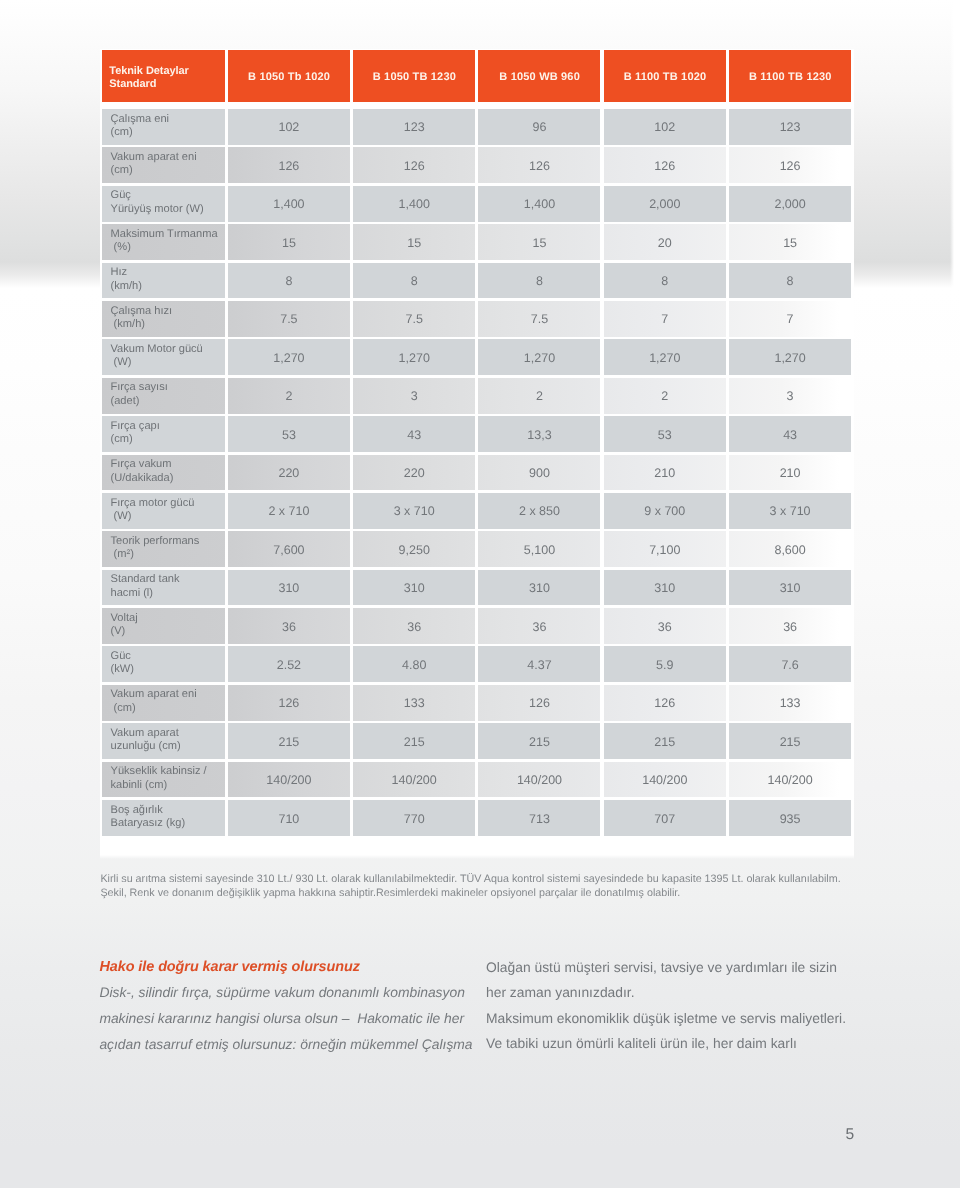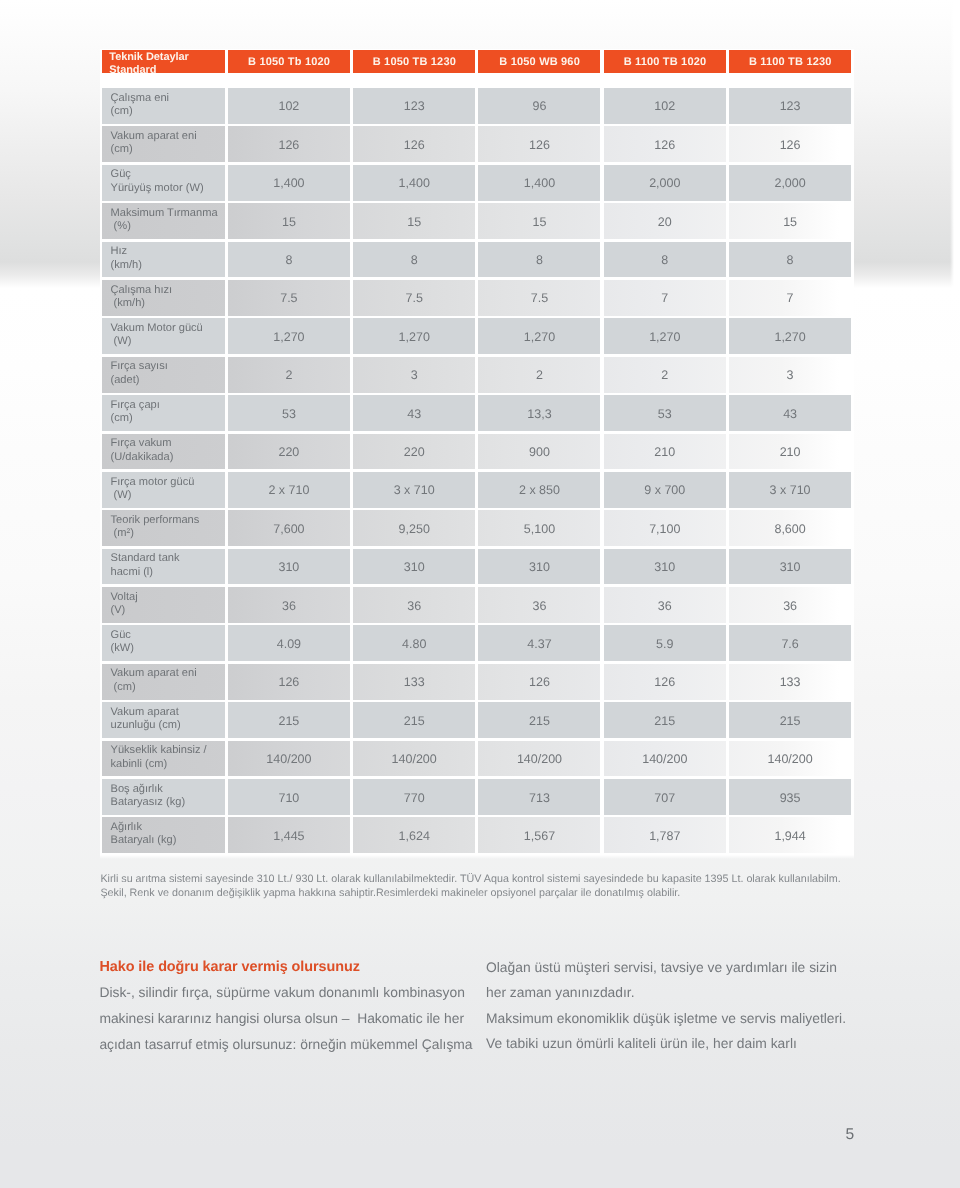--- a/index.html
+++ b/index.html
@@ -18,21 +18,21 @@
   
   .table-backing{position:absolute;left:100px;top:49px;width:753.5px;height:810px;
      background:linear-gradient(to bottom,#ffffff 0px,#ffffff 806px,rgba(255,255,255,0) 810px);}
   .spec-table{position:absolute;left:101.5px;top:50px;width:750.4px;}
   .trow{display:flex;width:750.4px;}
   .cell{box-sizing:border-box;}
   .cell-label{width:123.1px;margin-right:3.3px;}
   .cell-val{width:122.0px;margin-right:3.3px;}
   .trow .cell-val:last-child{margin-right:0;}
 
-  .thead{height:23px;margin-bottom:15px;}
+  .thead{height:52px;margin-bottom:7px;}
   .thead .cell{background:#ee4f22;color:#fdf3ea;font-weight:bold;font-size:11px;
       display:flex;align-items:center;}
   .thead .cell-label{padding-left:7.8px;line-height:13.1px;letter-spacing:-0.07px;padding-top:4.4px;
       flex-direction:column;align-items:flex-start;justify-content:center;}
   .thead .cell-val{justify-content:center;letter-spacing:0.18px;text-indent:0.36px;padding-top:1.2px;}
 
   .tbody .trow{height:38.4px;}
   .tbody .cell{height:35.8px;background:#d1d5d8;}
   
   .tbody .trow.even .cell{
@@ -43,21 +43,21 @@
   .tbody .cell-label{display:flex;flex-direction:column;justify-content:center;
       padding-left:9px;color:#6e7276;font-size:11.1px;line-height:13.4px;padding-bottom:1.8px;white-space:pre;}
   .tbody .cell-val{display:flex;align-items:center;justify-content:center;
       color:#72767a;font-size:12.5px;padding-top:1.2px;}
   
   .footnote{position:absolute;left:100.4px;top:872.9px;width:780px;
      font-size:10.74px;line-height:13.7px;color:#85898d;white-space:nowrap;}
 
   
   .col{position:absolute;font-size:13.85px;line-height:25.7px;color:#75797d;white-space:nowrap;}
-  .colL{left:99.4px;top:954.6px;}
+  .colL{left:99.4px;top:954.6px;font-style:italic;}
   .colR{left:486px;top:955.2px;line-height:25.3px;}
   .headline{color:#dd4f27;font-weight:bold;font-size:14.4px;letter-spacing:-0.05px;}
   .pagenum{position:absolute;left:845.4px;top:1125.5px;font-size:15.6px;color:#6c7074;}
 </style>
 </head>
 <body>
 
 <div class="page">
   <div class="bg-top">
       <div class="bg-top-fade"></div>
@@ -184,21 +184,21 @@
         <div class="trow even">
           <div class="cell cell-label" style="background-position:0px 0"><span>Voltaj</span><span>(V)</span></div>
           <div class="cell cell-val" style="background-position:-126.4px 0">36</div>
           <div class="cell cell-val" style="background-position:-251.7px 0">36</div>
           <div class="cell cell-val" style="background-position:-377px 0">36</div>
           <div class="cell cell-val" style="background-position:-502.29999999999995px 0">36</div>
           <div class="cell cell-val" style="background-position:-627.6px 0">36</div>
         </div>
         <div class="trow">
           <div class="cell cell-label" style="background-position:0px 0"><span>Güc</span><span>(kW)</span></div>
-          <div class="cell cell-val" style="background-position:-126.4px 0">4.09</div>
+          <div class="cell cell-val" style="background-position:-126.4px 0">2.52</div>
           <div class="cell cell-val" style="background-position:-251.7px 0">4.80</div>
           <div class="cell cell-val" style="background-position:-377px 0">4.37</div>
           <div class="cell cell-val" style="background-position:-502.29999999999995px 0">5.9</div>
           <div class="cell cell-val" style="background-position:-627.6px 0">7.6</div>
         </div>
         <div class="trow even">
           <div class="cell cell-label" style="background-position:0px 0"><span>Vakum aparat eni</span><span> (cm)</span></div>
           <div class="cell cell-val" style="background-position:-126.4px 0">126</div>
           <div class="cell cell-val" style="background-position:-251.7px 0">133</div>
           <div class="cell cell-val" style="background-position:-377px 0">126</div>
@@ -221,28 +221,20 @@
           <div class="cell cell-val" style="background-position:-502.29999999999995px 0">140/200</div>
           <div class="cell cell-val" style="background-position:-627.6px 0">140/200</div>
         </div>
         <div class="trow">
           <div class="cell cell-label" style="background-position:0px 0"><span>Boş ağırlık</span><span>Bataryasız (kg)</span></div>
           <div class="cell cell-val" style="background-position:-126.4px 0">710</div>
           <div class="cell cell-val" style="background-position:-251.7px 0">770</div>
           <div class="cell cell-val" style="background-position:-377px 0">713</div>
           <div class="cell cell-val" style="background-position:-502.29999999999995px 0">707</div>
           <div class="cell cell-val" style="background-position:-627.6px 0">935</div>
-        </div>
-        <div class="trow even">
-          <div class="cell cell-label" style="background-position:0px 0"><span>Ağırlık</span><span>Bataryalı (kg)</span></div>
-          <div class="cell cell-val" style="background-position:-126.4px 0">1,445</div>
-          <div class="cell cell-val" style="background-position:-251.7px 0">1,624</div>
-          <div class="cell cell-val" style="background-position:-377px 0">1,567</div>
-          <div class="cell cell-val" style="background-position:-502.29999999999995px 0">1,787</div>
-          <div class="cell cell-val" style="background-position:-627.6px 0">1,944</div>
         </div>
       </div>
     </div>
   <div class="footnote">
     <div>Kirli su arıtma sistemi sayesinde 310 Lt./ 930 Lt. olarak kullanılabilmektedir. TÜV Aqua kontrol sistemi sayesindede bu kapasite 1395 Lt. olarak kullanılabilm.</div>
     <div>Şekil, Renk ve donanım değişiklik yapma hakkına sahiptir.Resimlerdeki makineler opsiyonel parçalar ile donatılmış olabilir.</div>
   </div>
   <div class="col colL">
     <div class="headline">Hako ile doğru karar vermiş olursunuz</div>
     <div id="copyL">

